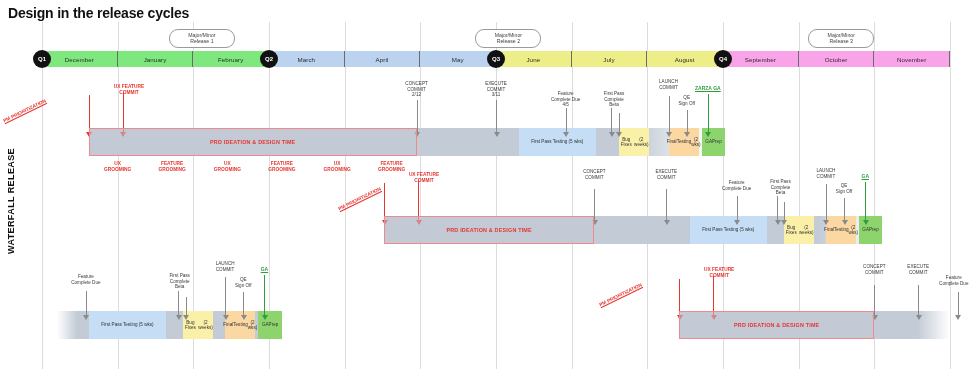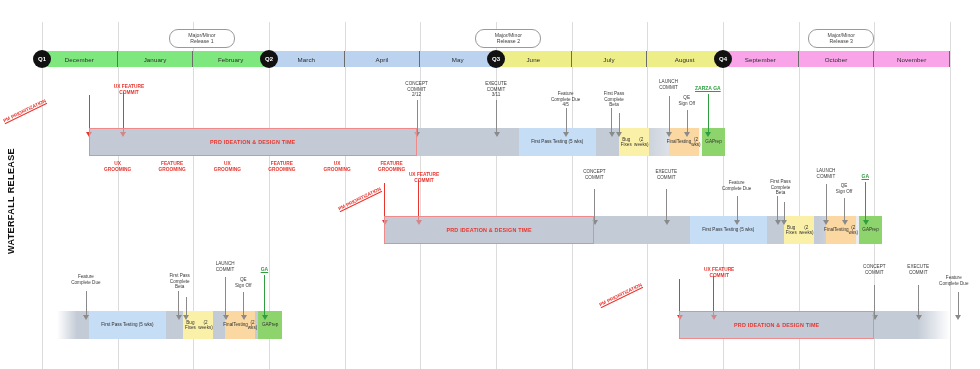--- a/index.html
+++ b/index.html
@@ -90,20 +90,21 @@
 
   .groom{position:absolute;text-align:center;line-height:1.2;}
   .groom span{font-size:4.8px;font-weight:bold;color:#e8352e;display:block;
     white-space:nowrap;}
 </style>
 </head>
 <body>
 
 <div id="stage">
 
+  <div class="title">Design in the release cycles</div>
 
   <div id="grid">
       <div class="vgrid" style="left: 42px;"></div>
       <div class="vgrid" style="left: 117.667px;"></div>
       <div class="vgrid" style="left: 193.333px;"></div>
       <div class="vgrid" style="left: 269px;"></div>
       <div class="vgrid" style="left: 344.667px;"></div>
       <div class="vgrid" style="left: 420.333px;"></div>
       <div class="vgrid" style="left: 496px;"></div>
       <div class="vgrid" style="left: 571.667px;"></div>

